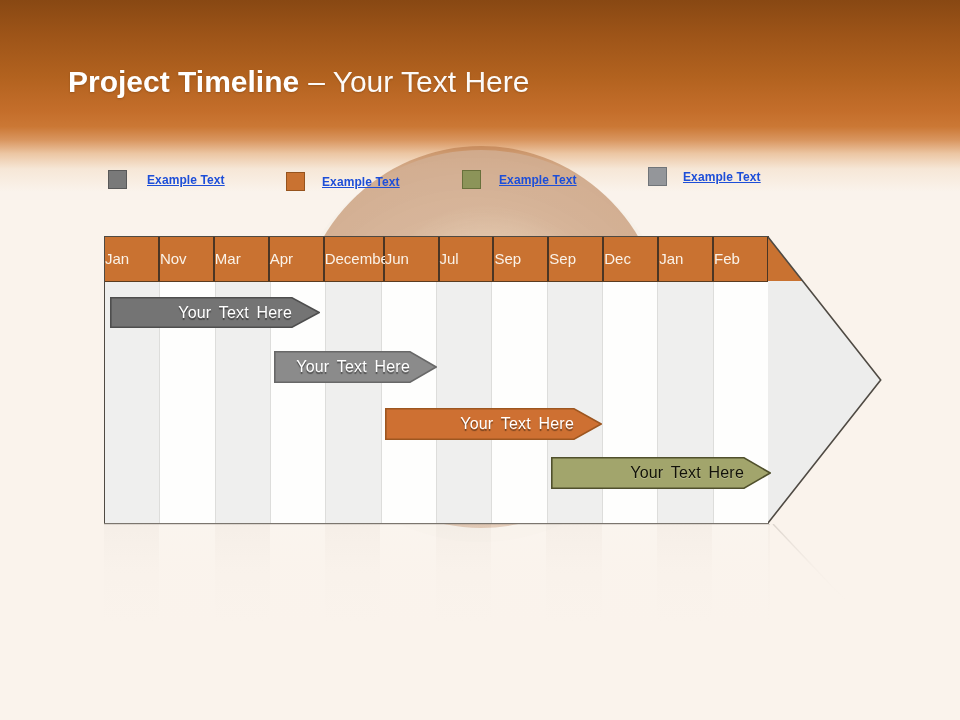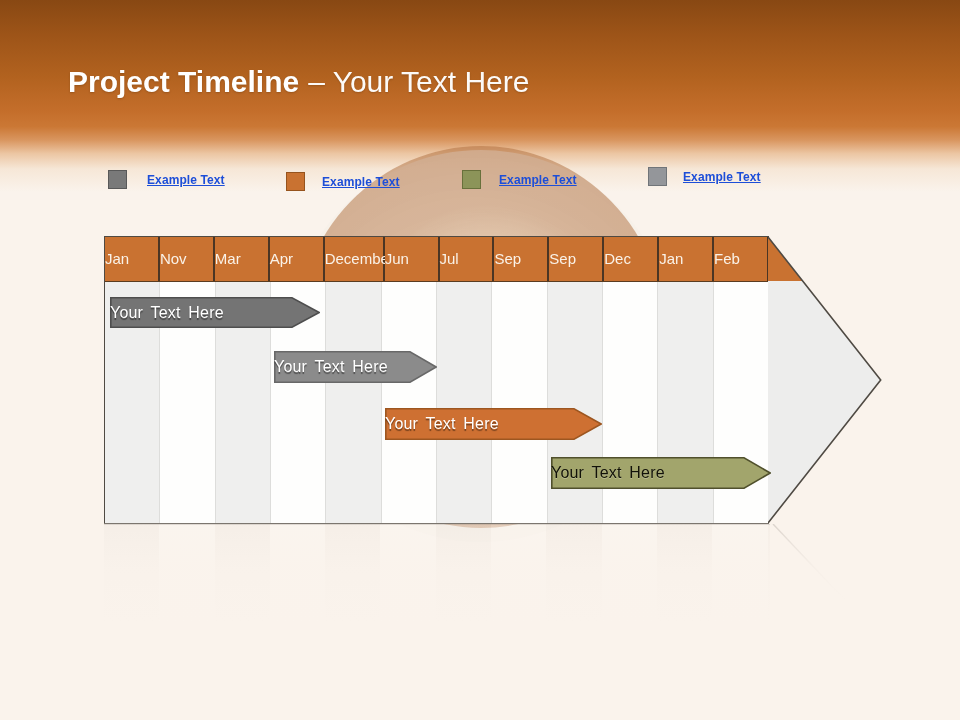--- a/index.html
+++ b/index.html
@@ -65,21 +65,21 @@
   }
   .tl-body{display:flex; height:241px;}
   .tl-col{width:55.33px; box-sizing:border-box; border-right:1px solid #DDDDDB; background:#FEFEFD;}
   .tl-col.shade{background:#EFEFEE;}
   
   .arrow-svg{position:absolute; left:768px; top:236px; z-index:2;}
   
   .bar{position:absolute; z-index:4;}
   .bar svg{display:block;}
   .bar-label{
-    position:absolute; left:0; top:0; text-align:left;
+    position:absolute; left:0; top:0; text-align:right;
     font-size:16px; word-spacing:3px; letter-spacing:0.2px; white-space:nowrap;
   }
   .bar-light{color:#FFFFFF; text-shadow:0 1.5px 1px rgba(0,0,0,0.45);}
   .bar-dark{color:#121208; text-shadow:0 1px 0 rgba(255,255,255,0.25);}
   .bar1{left:110px; top:297px;} .bar1 .bar-label{width:182px; line-height:31px;}
   .bar2{left:274px; top:351px;} .bar2 .bar-label{width:136px; line-height:32px;}
   .bar3{left:385px; top:408px;} .bar3 .bar-label{width:189px; line-height:32px;}
   .bar4{left:551px; top:457px;} .bar4 .bar-label{width:193px; line-height:32px;}
   
   .reflection{position:absolute; left:104px; top:524px; width:782px; height:96px; z-index:2; opacity:0.5;}

